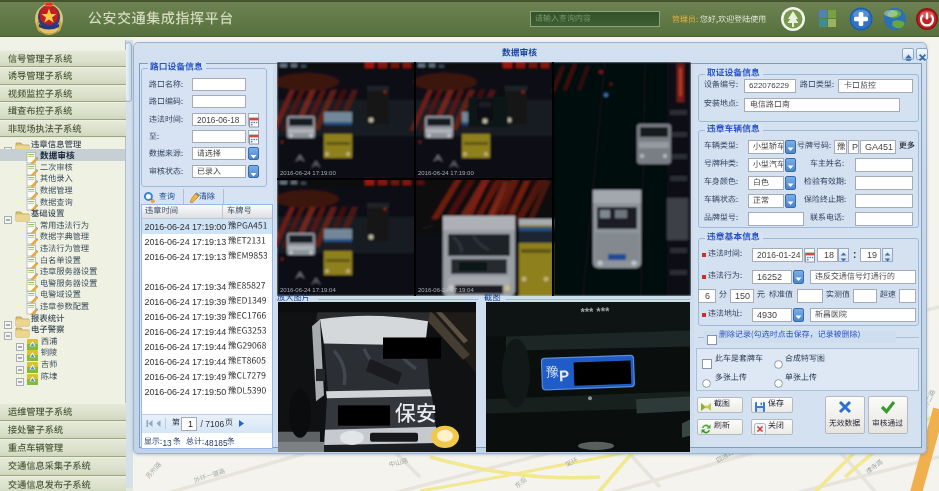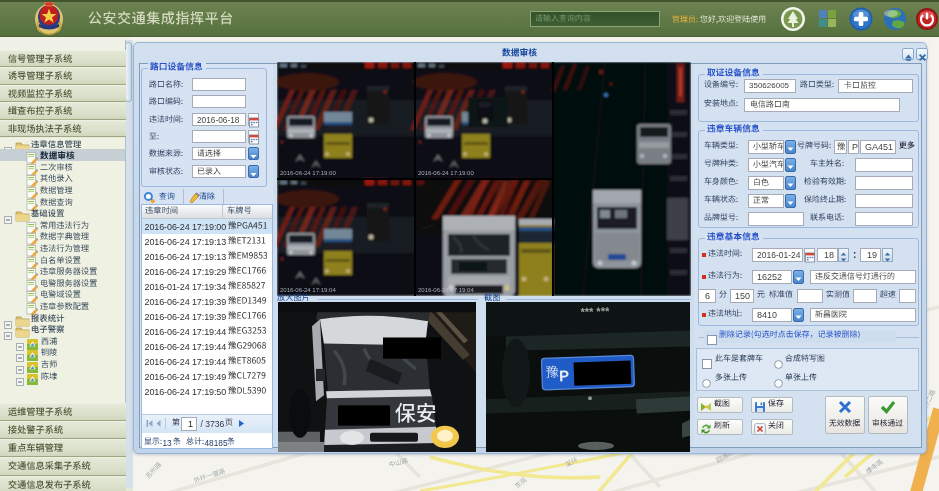--- a/index.html
+++ b/index.html
@@ -1181,36 +1181,22 @@
             <use href="#g157"></use>
             <use href="#g164" x="50.0"></use>
             <use href="#g168" x="79.0"></use>
             <use href="#g169" x="120.0"></use>
             <use href="#g170" x="148.0"></use>
             <use href="#g162" x="176.0"></use>
             <use href="#g167" x="204.0"></use>
           </g>
         </svg></div>
     </div>
-    <div style="position:absolute;left:141.5px;top:264px;width:130px;height:15px;">
-      <div style="position:absolute;left:3px;top:2.5px;font:9px 'Liberation Sans';letter-spacing:-0.1px;color:#303030;white-space:nowrap">2016-06-24 17:19:29</div>
-      <div style="position:absolute;left:86px;top:1.5px"><svg class="t" width="38.36" height="10.15" viewBox="0 0 223.0 59">
-          <g fill="#303030">
-            <use href="#g157"></use>
-            <use href="#g164" x="50.0"></use>
-            <use href="#g171" x="79.0"></use>
-            <use href="#g163" x="111.0"></use>
-            <use href="#g172" x="139.0"></use>
-            <use href="#g173" x="167.0"></use>
-            <use href="#g173" x="195.0"></use>
-          </g>
-        </svg></div>
-    </div>
     <div style="position:absolute;left:141.5px;top:279px;width:130px;height:15px;">
-      <div style="position:absolute;left:3px;top:2.5px;font:9px 'Liberation Sans';letter-spacing:-0.1px;color:#303030;white-space:nowrap">2016-01-24 17:19:34</div>
+      <div style="position:absolute;left:3px;top:2.5px;font:9px 'Liberation Sans';letter-spacing:-0.1px;color:#303030;white-space:nowrap">2016-06-24 17:19:34</div>
       <div style="position:absolute;left:86px;top:1.5px"><svg class="t" width="37.67" height="10.15" viewBox="0 0 219.0 59">
           <g fill="#303030">
             <use href="#g157"></use>
             <use href="#g164" x="50.0"></use>
             <use href="#g170" x="79.0"></use>
             <use href="#g162" x="107.0"></use>
             <use href="#g170" x="135.0"></use>
             <use href="#g166" x="163.0"></use>
             <use href="#g172" x="191.0"></use>
           </g>
@@ -1325,21 +1311,21 @@
         <path d="M95 6 L100 9.5 L95 13Z" fill="#2a62c8"></path>
       </svg></div>
     <div style="position:absolute;left:171.5px;top:418px"><svg class="t" width="8.0" height="9.44" viewBox="0 0 50.0 59">
         <g fill="#334">
           <use href="#g178"></use>
         </g>
       </svg></div>
     <div style="position:absolute;left:181.0px;top:416.5px;width:16px;height:14px;background:#fff;border:1px solid #a5acb8;box-sizing:border-box;overflow:hidden">
       <div style="position:absolute;left:6px;top:1px;font:9px 'Liberation Sans';color:#222;white-space:nowrap">1</div>
     </div>
-    <div style="position:absolute;left:200.5px;top:418.5px;font:8.5px 'Liberation Sans';color:#334">/ 3736</div>
+    <div style="position:absolute;left:200.5px;top:418.5px;font:8.5px 'Liberation Sans';color:#334">/ 7106</div>
     <div style="position:absolute;left:224.5px;top:418px"><svg class="t" width="8.0" height="9.44" viewBox="0 0 50.0 59">
         <g fill="#334">
           <use href="#g179"></use>
         </g>
       </svg></div>
     <div style="position:absolute;left:143.5px;top:437px"><svg class="t" width="18.24" height="9.44" viewBox="0 0 114.0 59">
         <g fill="#223a66">
           <use href="#g180"></use>
           <use href="#g181" x="50.0"></use>
           <use href="#g37" x="100.0"></use>
@@ -1608,21 +1594,21 @@
     <div style="position:absolute;left:704px;top:80px"><svg class="t" width="34.24" height="9.44" viewBox="0 0 214.0 59">
         <g fill="#32415f">
           <use href="#g97"></use>
           <use href="#g193" x="50.0"></use>
           <use href="#g140" x="100.0"></use>
           <use href="#g156" x="150.0"></use>
           <use href="#g37" x="200.0"></use>
         </g>
       </svg></div>
     <div style="position:absolute;left:744px;top:79px;width:52px;height:14px;background:#fff;border:1px solid #a5acb8;box-sizing:border-box;overflow:hidden">
-      <div style="position:absolute;left:4px;top:1px;font:8px 'Liberation Sans';color:#444;white-space:nowrap">350626005</div>
+      <div style="position:absolute;left:4px;top:1px;font:8px 'Liberation Sans';color:#444;white-space:nowrap">622076229</div>
     </div>
     <div style="position:absolute;left:800px;top:80px"><svg class="t" width="34.24" height="9.44" viewBox="0 0 214.0 59">
         <g fill="#32415f">
           <use href="#g2"></use>
           <use href="#g138" x="50.0"></use>
           <use href="#g194" x="100.0"></use>
           <use href="#g195" x="150.0"></use>
           <use href="#g37" x="200.0"></use>
         </g>
       </svg></div>
@@ -1955,21 +1941,21 @@
     <div style="position:absolute;left:708px;top:309px"><svg class="t" width="34.24" height="9.44" viewBox="0 0 214.0 59">
         <g fill="#32415f">
           <use href="#g88"></use>
           <use href="#g89" x="50.0"></use>
           <use href="#g201" x="100.0"></use>
           <use href="#g250" x="150.0"></use>
           <use href="#g37" x="200.0"></use>
         </g>
       </svg></div>
     <div style="position:absolute;left:752px;top:308px;width:40px;height:14px;background:#fff;border:1px solid #a5acb8;box-sizing:border-box;overflow:hidden">
-      <div style="position:absolute;left:4px;top:1px;font:9px 'Liberation Sans';color:#444;white-space:nowrap">8410</div>
+      <div style="position:absolute;left:4px;top:1px;font:9px 'Liberation Sans';color:#444;white-space:nowrap">4930</div>
     </div>
     <div style="position:absolute;left:793px;top:308px;width:11px;height:14px;background:linear-gradient(#7ab0e8,#4a86cc);border:1px solid #3a6aa8;border-radius:2px;box-sizing:border-box;text-align:center"><svg width="9" height="12" viewBox="0 0 9 11">
         <path d="M1.5 4 L4.5 7.5 L7.5 4Z" fill="#fff"></path>
       </svg></div>
     <div style="position:absolute;left:810px;top:308px;width:106px;height:14px;background:#fff;border:1px solid #a5acb8;box-sizing:border-box;overflow:hidden">
       <div style="position:absolute;left:4px;top:1px"><svg class="t" width="32.0" height="9.44" viewBox="0 0 200.0 59">
           <g fill="#444">
             <use href="#g251"></use>
             <use href="#g252" x="50.0"></use>
             <use href="#g253" x="100.0"></use>

